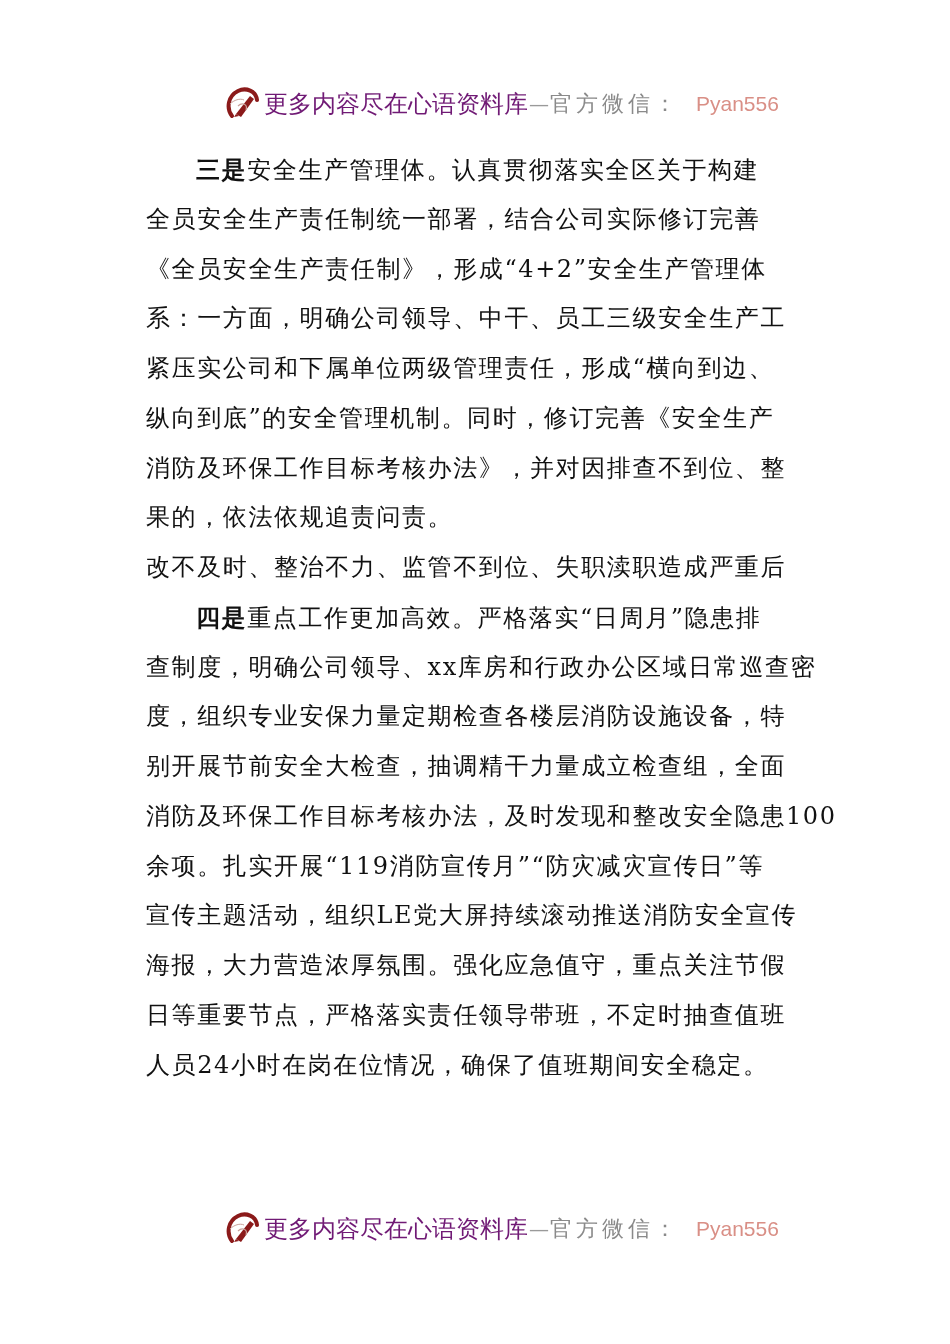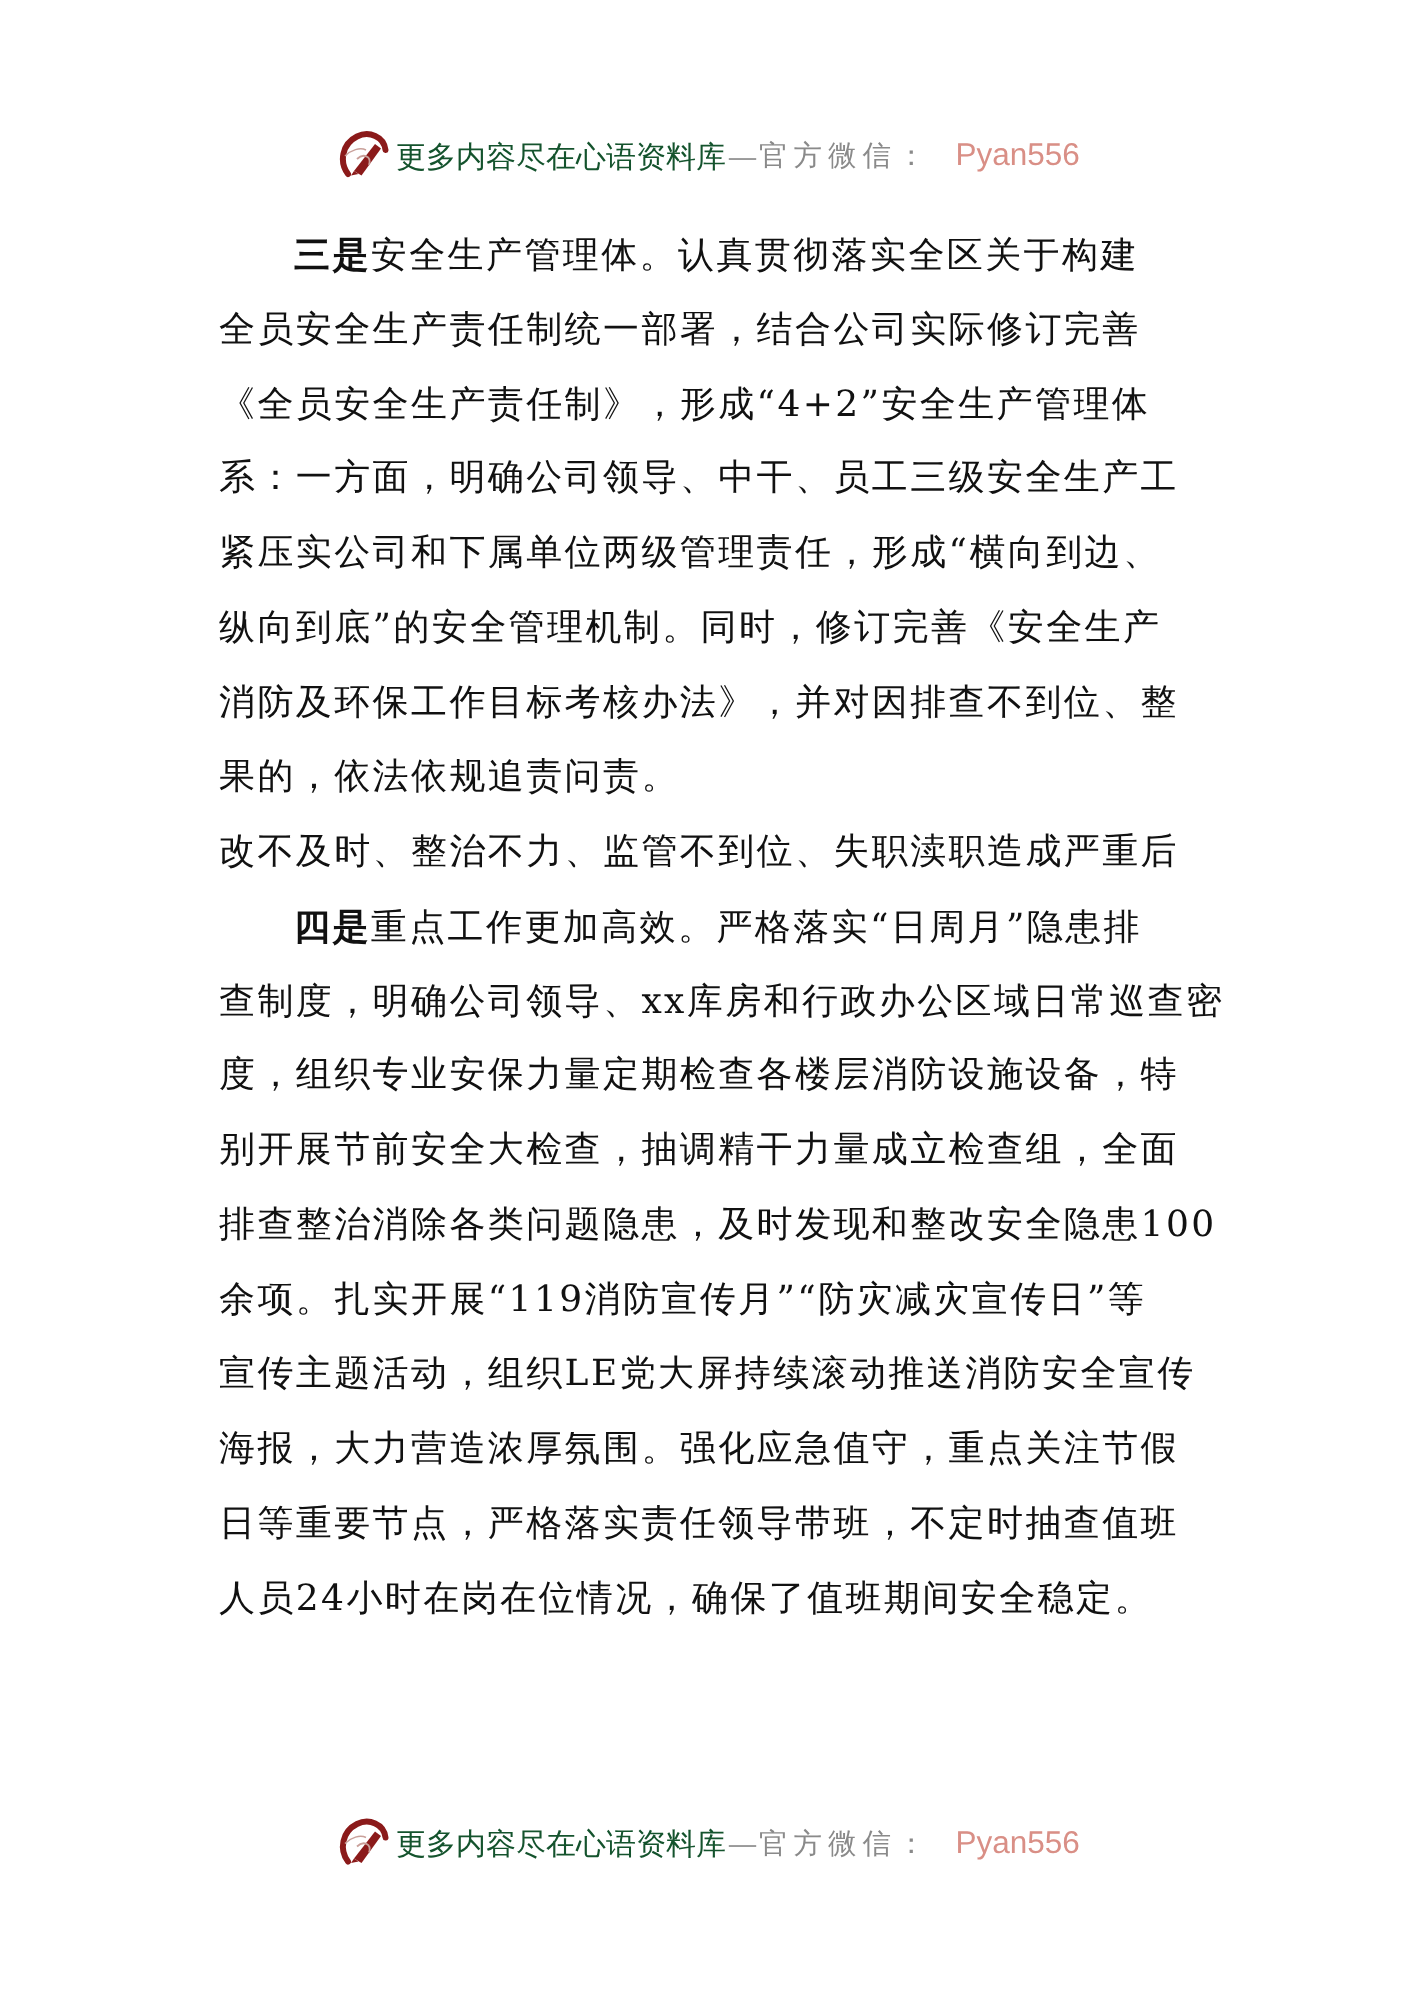--- a/index.html
+++ b/index.html
@@ -26,32 +26,32 @@
   .watermark.top { top: 82px; }
   .watermark.bottom { top: 1207px; }
   .wm-logo {
     width: 36px;
     height: 36px;
     margin-right: 4px;
     flex: 0 0 auto;
   }
   .wm-main {
     font-family: "DejaVu Serif", "Liberation Serif", serif;
-    font-size: 20px;
-    color: #14532d;
+    font-size: 24px;
+    color: #701a75;
     letter-spacing: 0px;
   }
   .wm-dash {
     font-size: 20px;
     color: #9a9a9a;
     margin: 0 1px;
   }
   .wm-wechat {
     font-family: "DejaVu Sans", "Liberation Sans", sans-serif;
-    font-size: 19px;
+    font-size: 22px;
     color: #8a8a8a;
     letter-spacing: 4px;
   }
   .wm-id {
     font-family: "Liberation Sans", "DejaVu Sans", sans-serif;
     font-size: 21px;
     color: #d98f86;
     margin-left: 16px;
   }
   .page-body {
@@ -103,21 +103,21 @@
     <div class="line">消防及环保工作目标考核办法》，并对因排查不到位、整</div>
     <div class="line">果的，依法依规追责问责。</div>
     <div class="line">改不及时、整治不力、监管不到位、失职渎职造成严重后</div>
   </div>
 
   <div>
     <div class="line indent"><span class="lead">四是</span><span>重点工作更加高效。严格落实“日周月”隐患排</span></div>
     <div class="line">查制度，明确公司领导、xx库房和行政办公区域日常巡查密</div>
     <div class="line">度，组织专业安保力量定期检查各楼层消防设施设备，特</div>
     <div class="line">别开展节前安全大检查，抽调精干力量成立检查组，全面</div>
-    <div class="line">排查整治消除各类问题隐患，及时发现和整改安全隐患100</div>
+    <div class="line">消防及环保工作目标考核办法，及时发现和整改安全隐患100</div>
     <div class="line">余项。扎实开展“119消防宣传月”“防灾减灾宣传日”等</div>
     <div class="line">宣传主题活动，组织LE党大屏持续滚动推送消防安全宣传</div>
     <div class="line">海报，大力营造浓厚氛围。强化应急值守，重点关注节假</div>
     <div class="line">日等重要节点，严格落实责任领导带班，不定时抽查值班</div>
     <div class="line">人员24小时在岗在位情况，确保了值班期间安全稳定。</div>
   </div>
 
 </div>
 
 <div class="watermark bottom">

